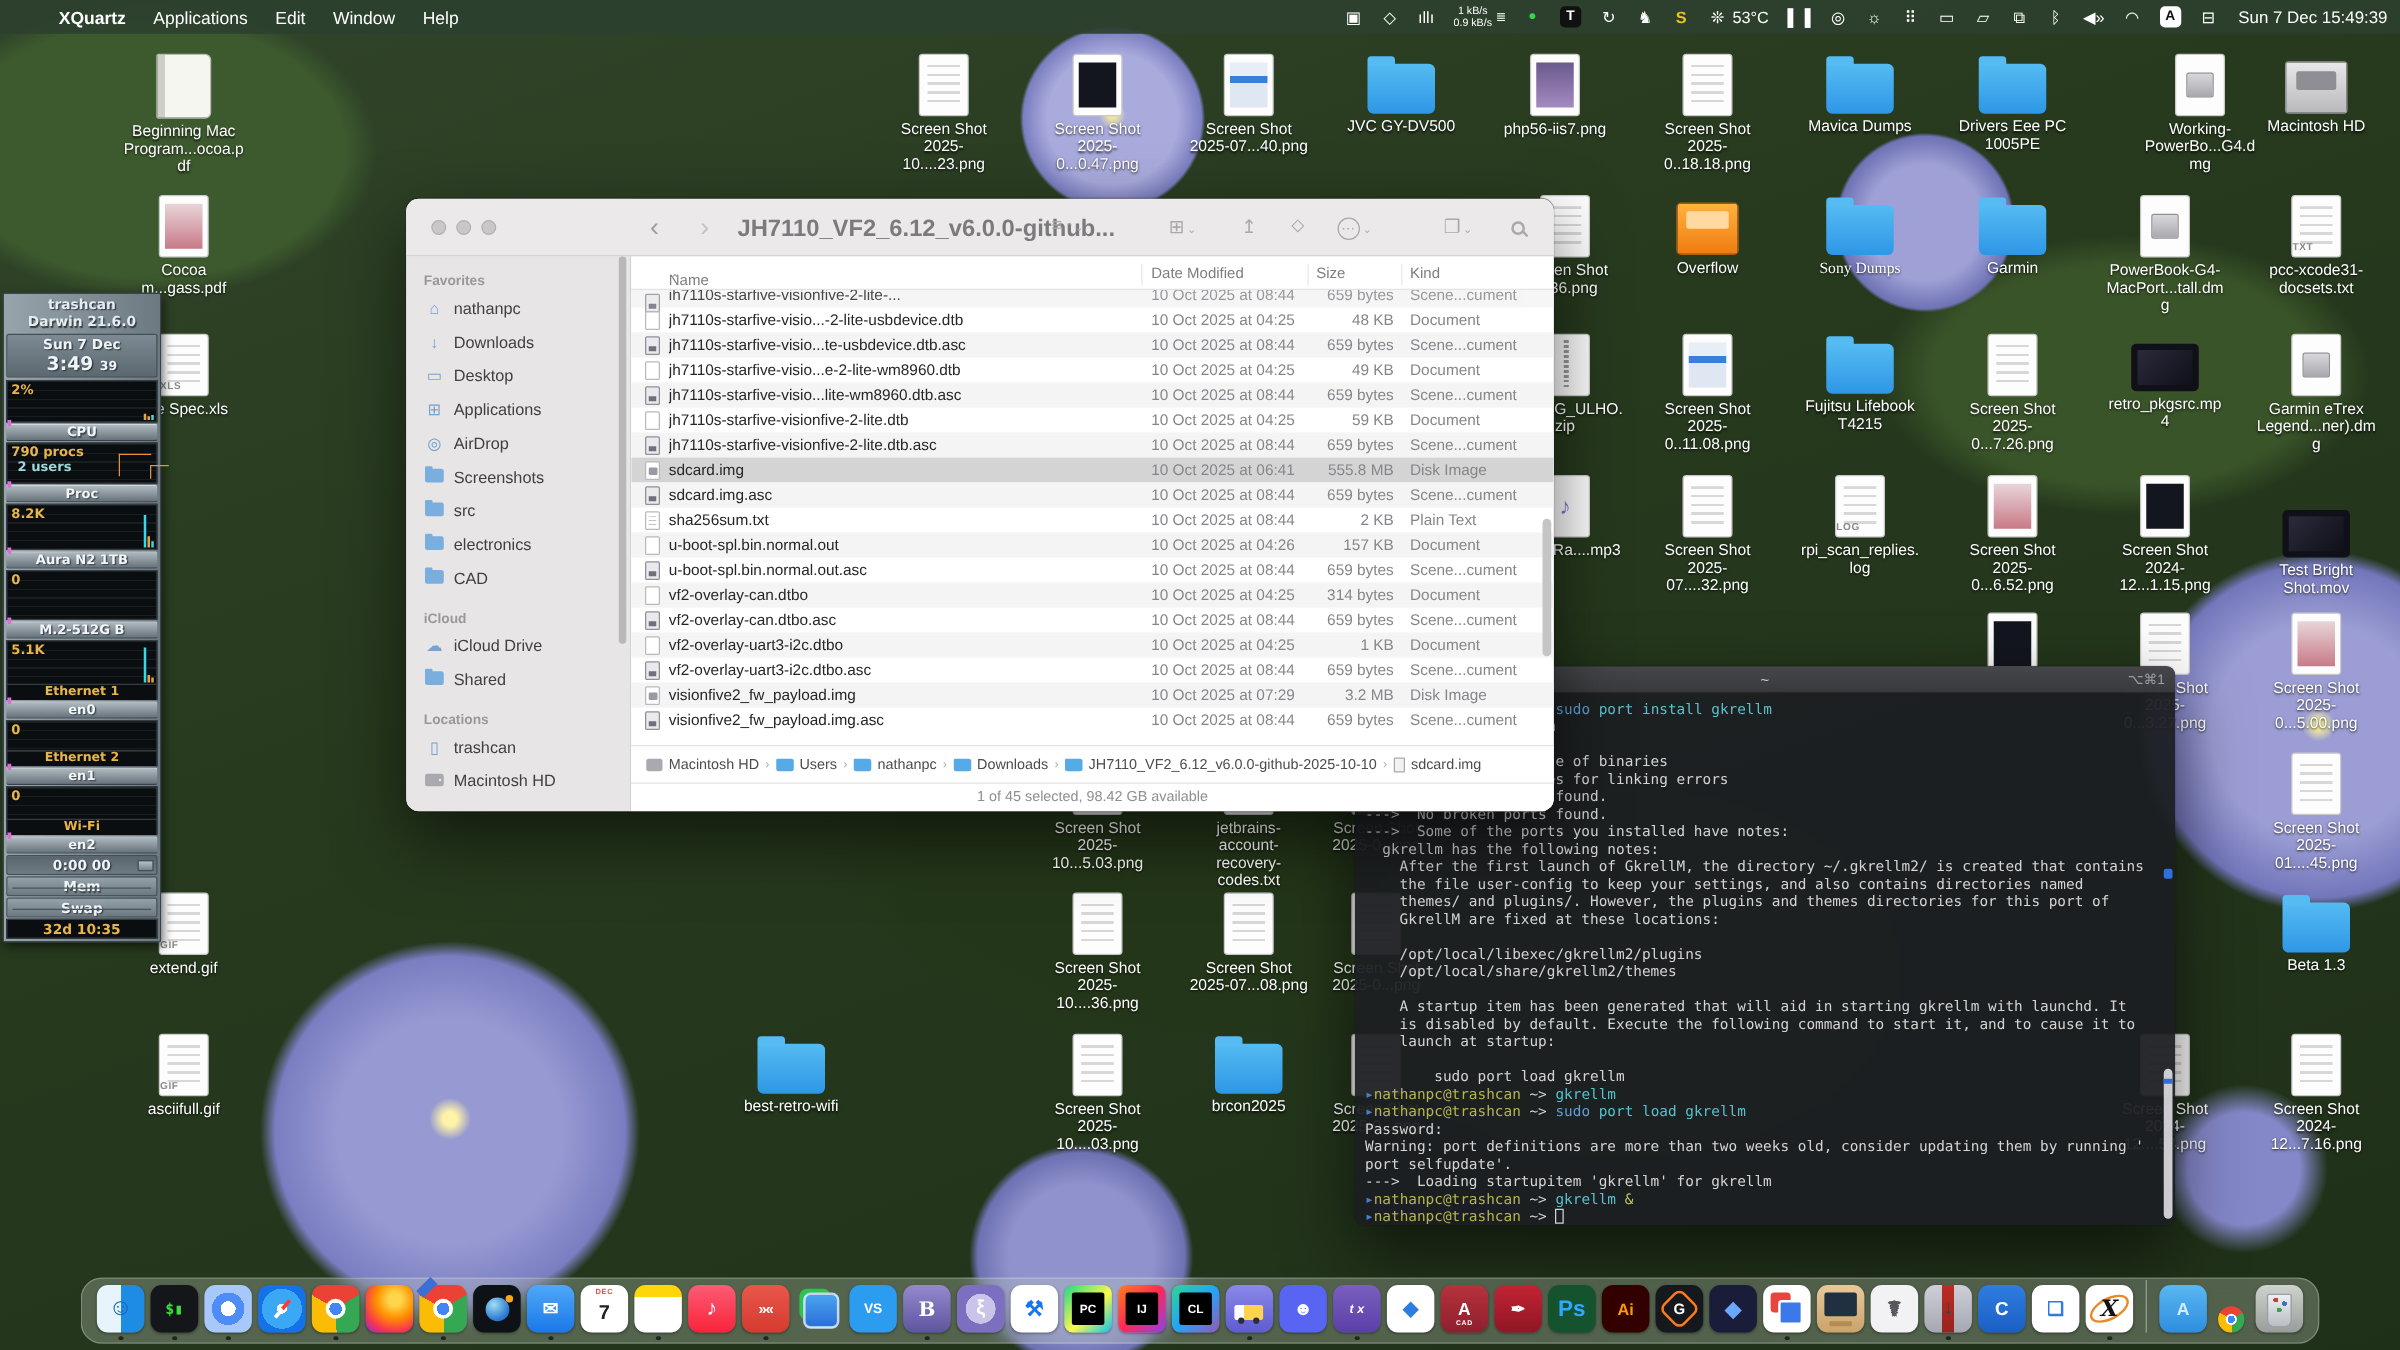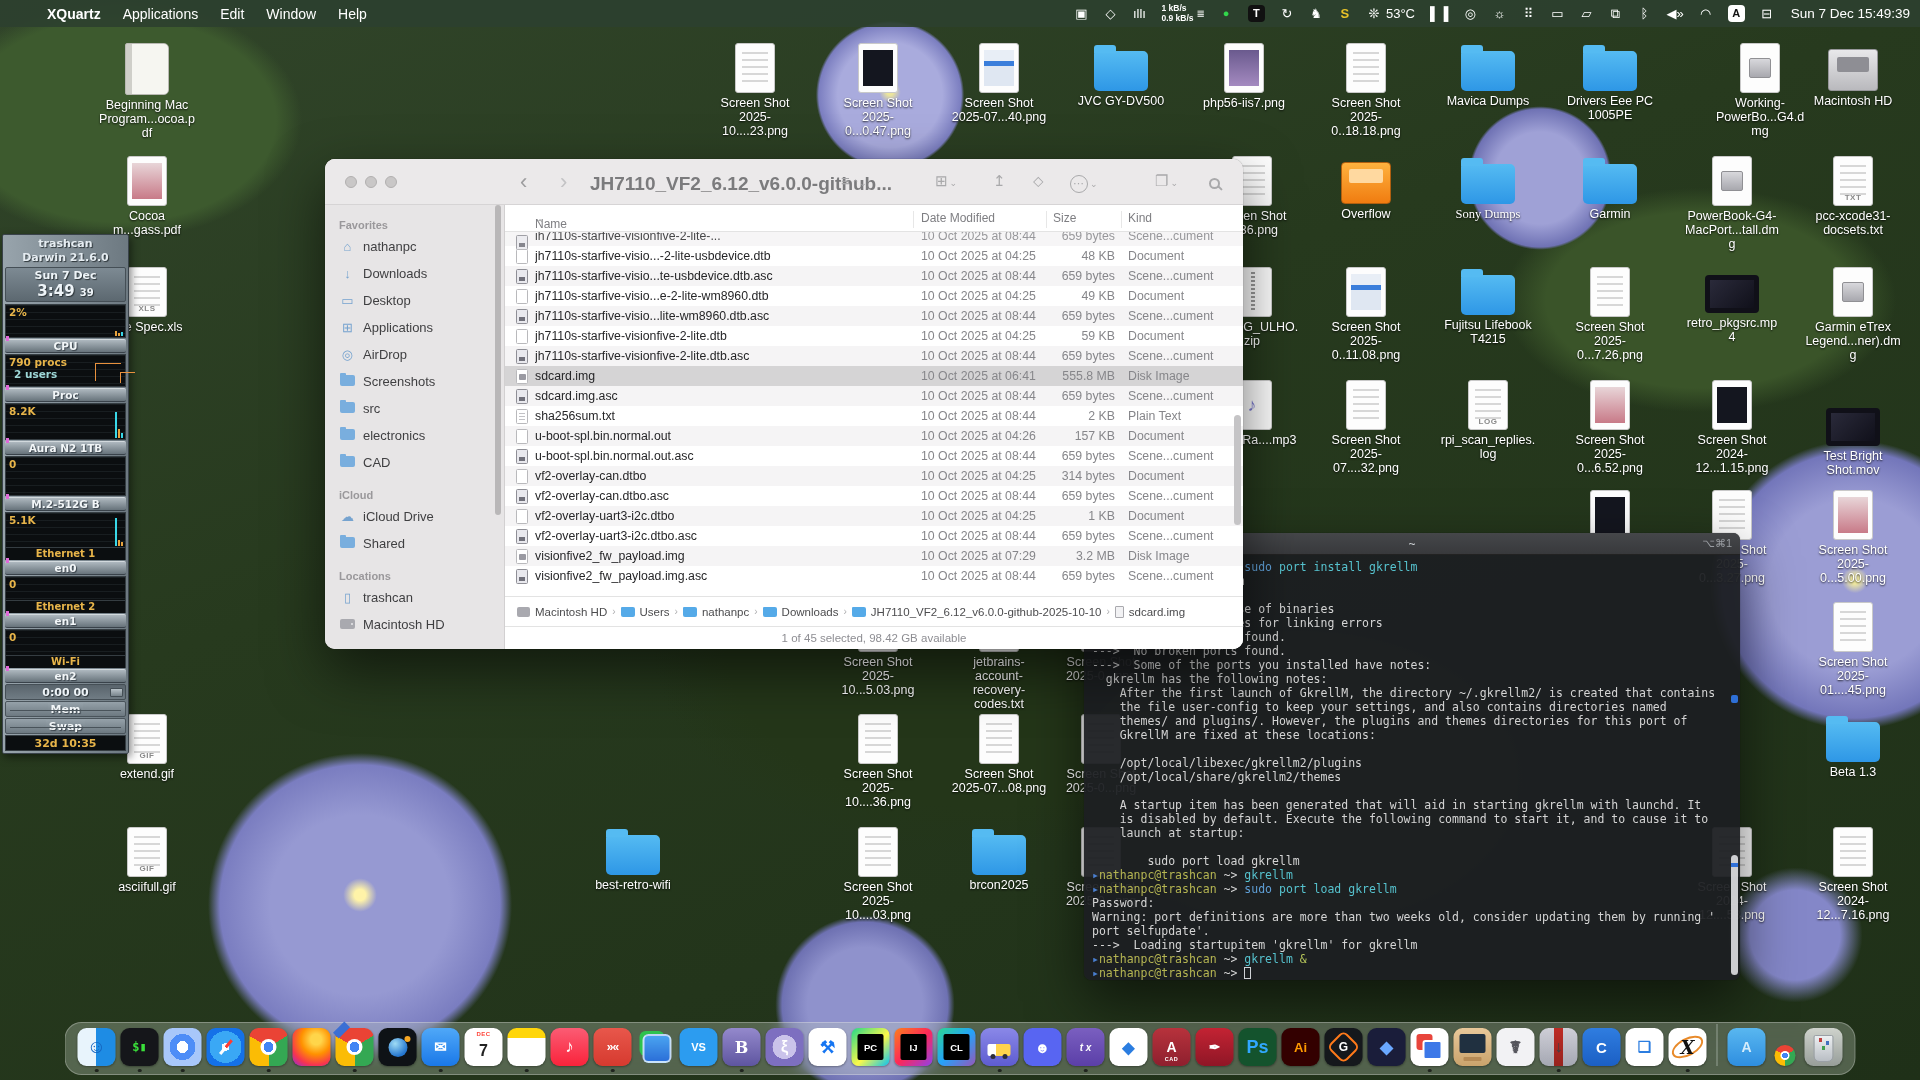--- a/index.html
+++ b/index.html
@@ -30,21 +30,21 @@
   .mitem{padding:0 11px;color:#fff}
   .mitem.app{font-weight:bold}
   #apple{font-size:16px;padding:0 14px 0 22px}
   #mstatus{margin-left:auto;display:flex;align-items:center;gap:15px;padding-right:10px;font-size:13px}
   .sic{color:#fff;display:inline-flex;align-items:center;justify-content:center;min-width:14px;line-height:1}
   .sic.badge{background:#111;border-radius:4px;width:17px;height:17px;font-size:11px;font-weight:bold}
   .sic.sbadge{color:#e8c228;font-weight:bold}
   .sic.green{color:#32d74b;font-size:11px}
   .sic.inputa{background:#fff;color:#111;border-radius:4px;width:17px;height:17px;font-size:11px;font-weight:bold}
   #netspeed{display:flex;align-items:center;gap:3px}
-  #netspeed .nums{display:flex;flex-direction:column;align-items:flex-start;font-size:8.5px;font-weight:bold;line-height:1.15}
+  #netspeed .nums{display:flex;flex-direction:column;align-items:center;font-size:8.5px;font-weight:normal;line-height:1.15}
   #netspeed .bars{font-size:10px;letter-spacing:-1px}
   #clock{font-size:13.5px;padding-left:2px}
   
   .dicon{position:absolute;width:96px;display:flex;flex-direction:column;align-items:center;z-index:1}
   .dicon .lbl{margin-top:3px;color:#fff;font-size:12.5px;line-height:14px;text-align:center;
     text-shadow:0 1px 2px rgba(0,0,0,.85);max-width:96px;word-wrap:break-word}
   .th{position:relative}
   .th-page{width:40px;height:50px;background:#fdfdfd;border:1px solid #c9c9c9;border-radius:3px}
   .th-page::before{content:"";position:absolute;inset:8px 6px;background:repeating-linear-gradient(#d7d7d7 0 2px,transparent 2px 7px)}
   .th-dark .in,.th-blue .in,.th-purple .in,.th-pink .in{position:absolute;inset:6px 4px}
@@ -59,21 +59,21 @@
   .th-odrive{width:50px;height:42px;background:linear-gradient(#ffb23e,#f07c10);border:1px solid #b05f10;border-radius:4px;margin-top:6px}
   .th-odrive::before{content:"";position:absolute;inset:6px 7px 20px 7px;background:#ffd9a0;border-radius:2px}
   .th-dmg{width:40px;height:50px;background:#fdfdfd;border:1px solid #c9c9c9;border-radius:3px}
   .th-dmg::before{content:"";position:absolute;left:8px;right:8px;top:14px;height:18px;background:linear-gradient(#d8d8dc,#a8a8ae);border-radius:2px;border:1px solid #909094}
   .th-video{width:54px;height:38px;background:#101018;border-radius:4px;margin-top:8px}
   .th-video::before{content:"";position:absolute;inset:5px;background:linear-gradient(135deg,#2a2a3a,#10101a)}
   .th-book{width:44px;height:52px;background:linear-gradient(90deg,#cfcfc9 0 6px,#f6f6f1 6px);border:1px solid #b9b9b3;border-radius:2px 5px 5px 2px}
   .th-zip{width:40px;height:50px;background:#fdfdfd;border:1px solid #c9c9c9;border-radius:3px}
   .th-zip::before{content:"";position:absolute;left:18px;top:4px;bottom:4px;width:4px;background:repeating-linear-gradient(#9a9a9a 0 2px,transparent 2px 4px)}
   .th-audio{width:40px;height:50px;background:#fdfdfd;border:1px solid #c9c9c9;border-radius:3px;display:flex;align-items:center;justify-content:center;color:#7a7ad0;font-size:18px}
-  .bdg{position:absolute;bottom:3px;left:0;right:0;text-align:center;font-size:8px;font-weight:bold;color:#8a8a8a;letter-spacing:.5px}
+  .bdg{position:absolute;bottom:3px;left:0;right:0;font-size:8px;font-weight:bold;color:#8a8a8a;letter-spacing:.5px}
   
   #gkrellm{position:absolute;left:2px;top:234px;width:127px;z-index:5;
     background:linear-gradient(90deg,#98a4ac,#6d7981);border:1px solid #39424a;border-radius:2px;
     padding:2px;font-family:"DejaVu Sans",sans-serif;box-shadow:2px 3px 8px rgba(0,0,0,.5)}
   .gk-head{text-align:center;color:#e6edf2;font-size:11px;font-weight:bold;text-shadow:1px 1px 1px #2c3438;line-height:14px}
   .gk-clock{background:linear-gradient(#7d8a93,#5c6870);border:1px solid #454f56;border-radius:2px;margin:2px 0;padding:1px 0;text-align:center;color:#eef4f8;text-shadow:1px 1px 1px #2c3438}
   .gk-clock .d{font-size:11px;font-weight:bold}
   .gk-clock .t{font-size:15px;font-weight:bold}
   .gk-clock .t small{font-size:10px}
   .gk-chart{position:relative;background:#0b0e10;border:1px solid #353d42;

